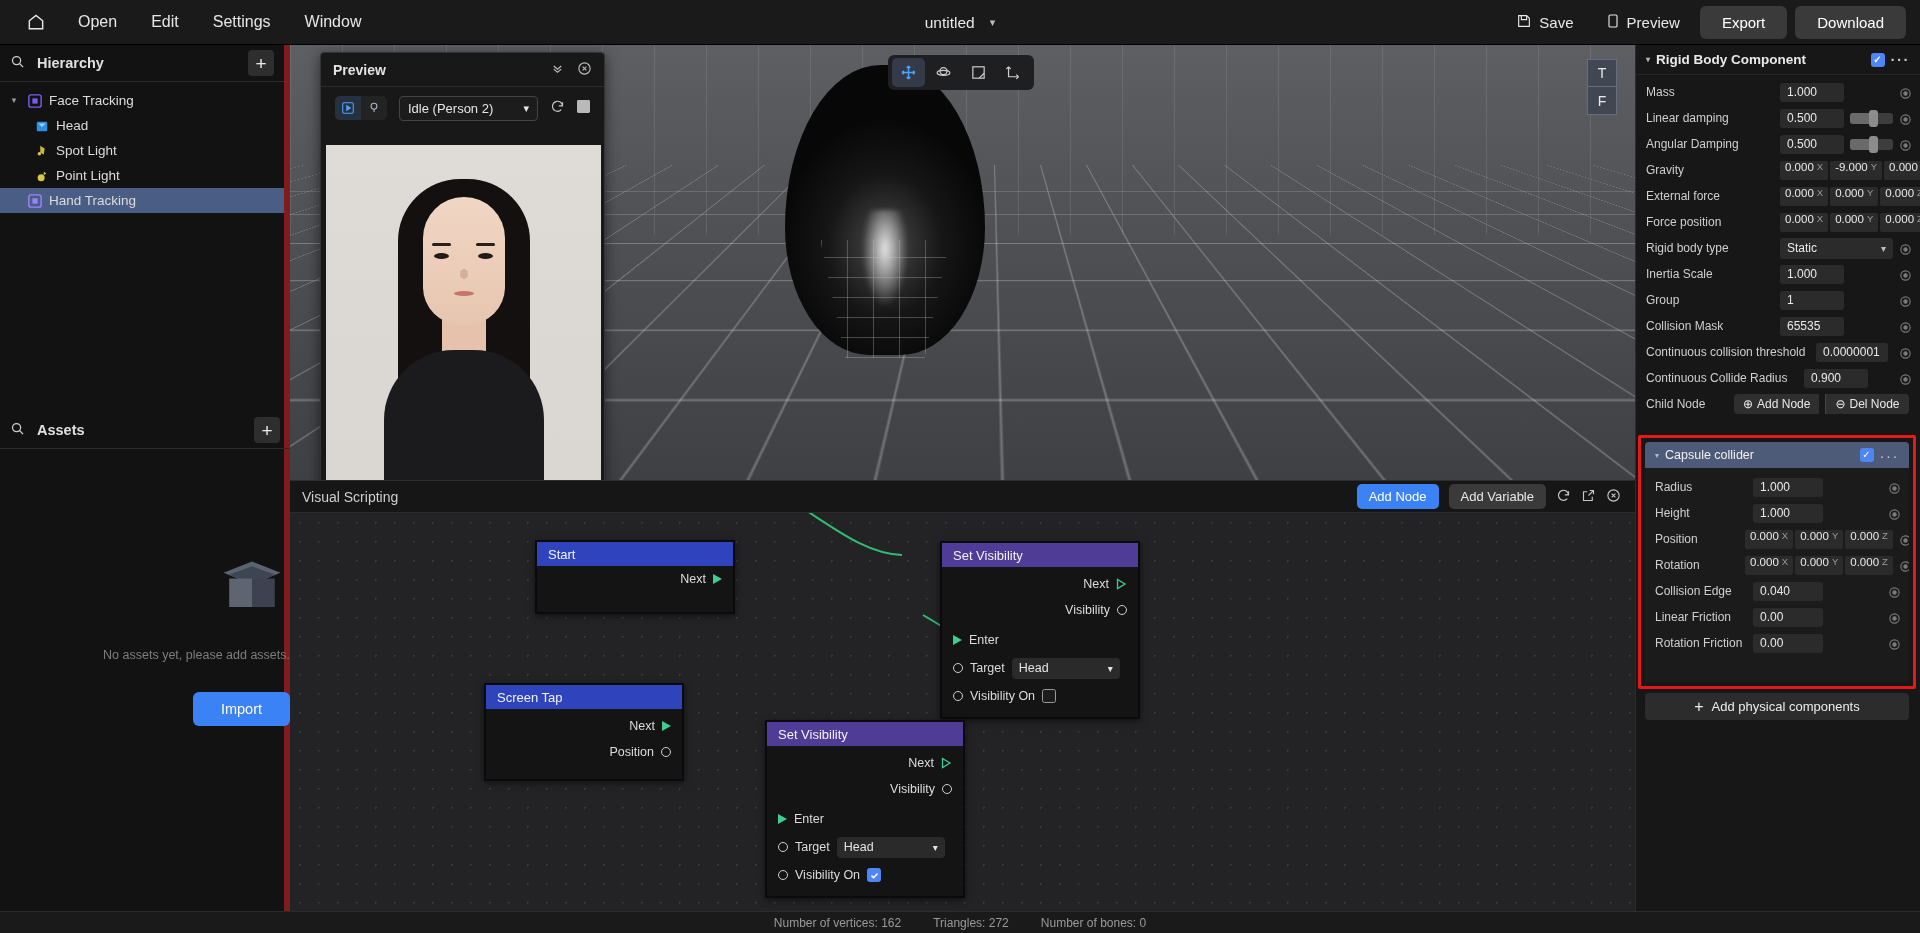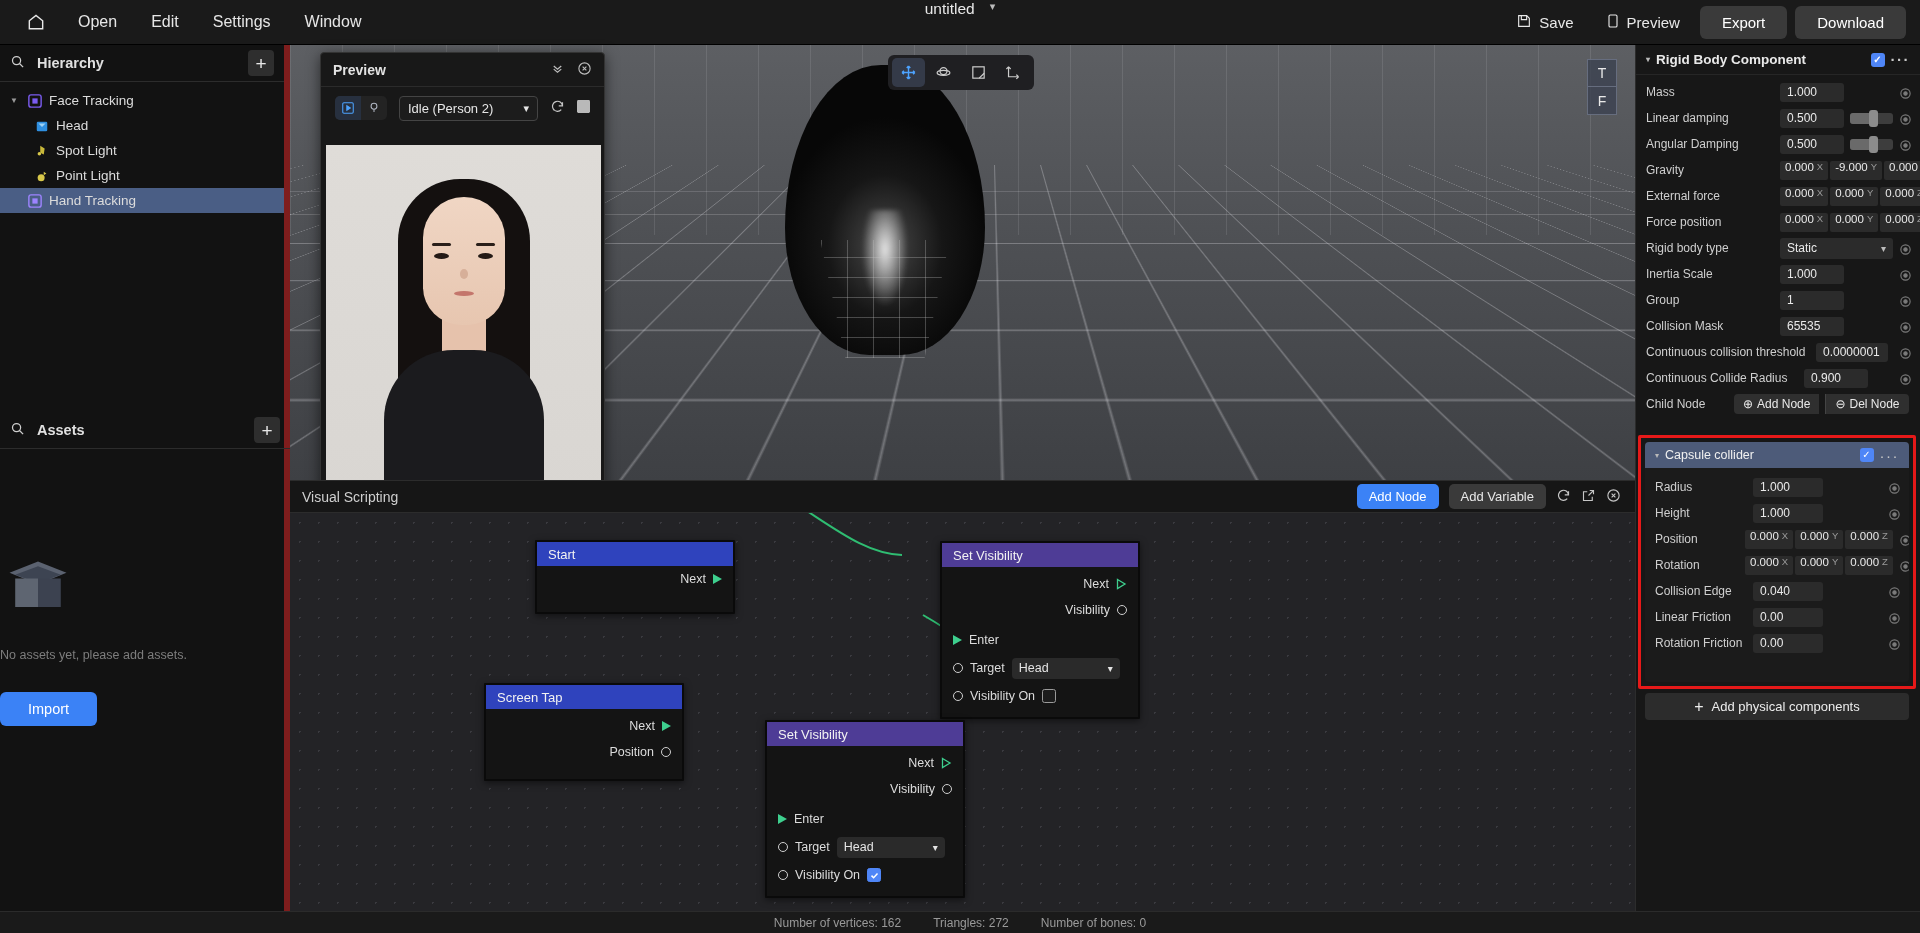--- a/index.html
+++ b/index.html
@@ -18,21 +18,21 @@
     background: #1a1a1a; display: flex; align-items: center;
     border-bottom: 1px solid #000;
   }
   .home-btn { width: 44px; height: 45px; display: flex; align-items: center; justify-content: center; margin-left: 14px;}
   .menu-item {
     font-size: 16px; color: #e6e6e6; padding: 5px 14px; margin-left: 6px;
     cursor: default; border-radius: 4px;
   }
   .title-center {
     position: absolute; left: 0; right: 0; top: 0; height: 45px;
-    display: flex; align-items: flex-start; justify-content: center; gap: 15px;
+    display: flex; align-items: center; justify-content: center; gap: 15px;
     pointer-events: none;
   }
   .title-center .t { font-size: 15.5px; color: #e8e8e8; pointer-events: auto;}
   .topright {
     position: absolute; right: 14px; top: 0; height: 45px;
     display: flex; align-items: center; gap: 8px;
   }
   .tr-icon-btn {
     display: flex; align-items: center; gap: 7px; padding: 6px 12px;
     font-size: 15px; color: #e8e8e8; border-radius: 5px;
@@ -63,21 +63,21 @@
     height: 25px; display: flex; align-items: center; font-size: 13.5px;
     color: #dcdcdc; padding-left: 8px; gap: 7px;
   }
   .tree-row.sel { background: #4a5e85; }
   .caret { width: 12px; font-size: 8px; color: #999; text-align: center;}
   .ic { width: 15px; height: 15px; display: inline-flex; align-items: center; justify-content: center; }
 
   .assets-head { position: absolute; left: 0; top: 367px; width: 290px; }
   .assets-body {
     position: absolute; left: 0; top: 405px; width: 290px; bottom: 0;
-    display: flex; flex-direction: column; align-items: flex-start; padding-top: 100px;
+    display: flex; flex-direction: column; align-items: flex-end; padding-top: 100px;
   }
   .asset-empty-txt { font-size: 12.5px; color: #7d7d7d; margin-top: 18px; }
   .import-btn {
     margin-top: 30px; background: #3b82f6; color: #fff; border: none;
     font-size: 14.5px; padding: 9px 28px; border-radius: 6px;
     font-family: "Liberation Sans", sans-serif;
   }
 
   
   .viewport {

